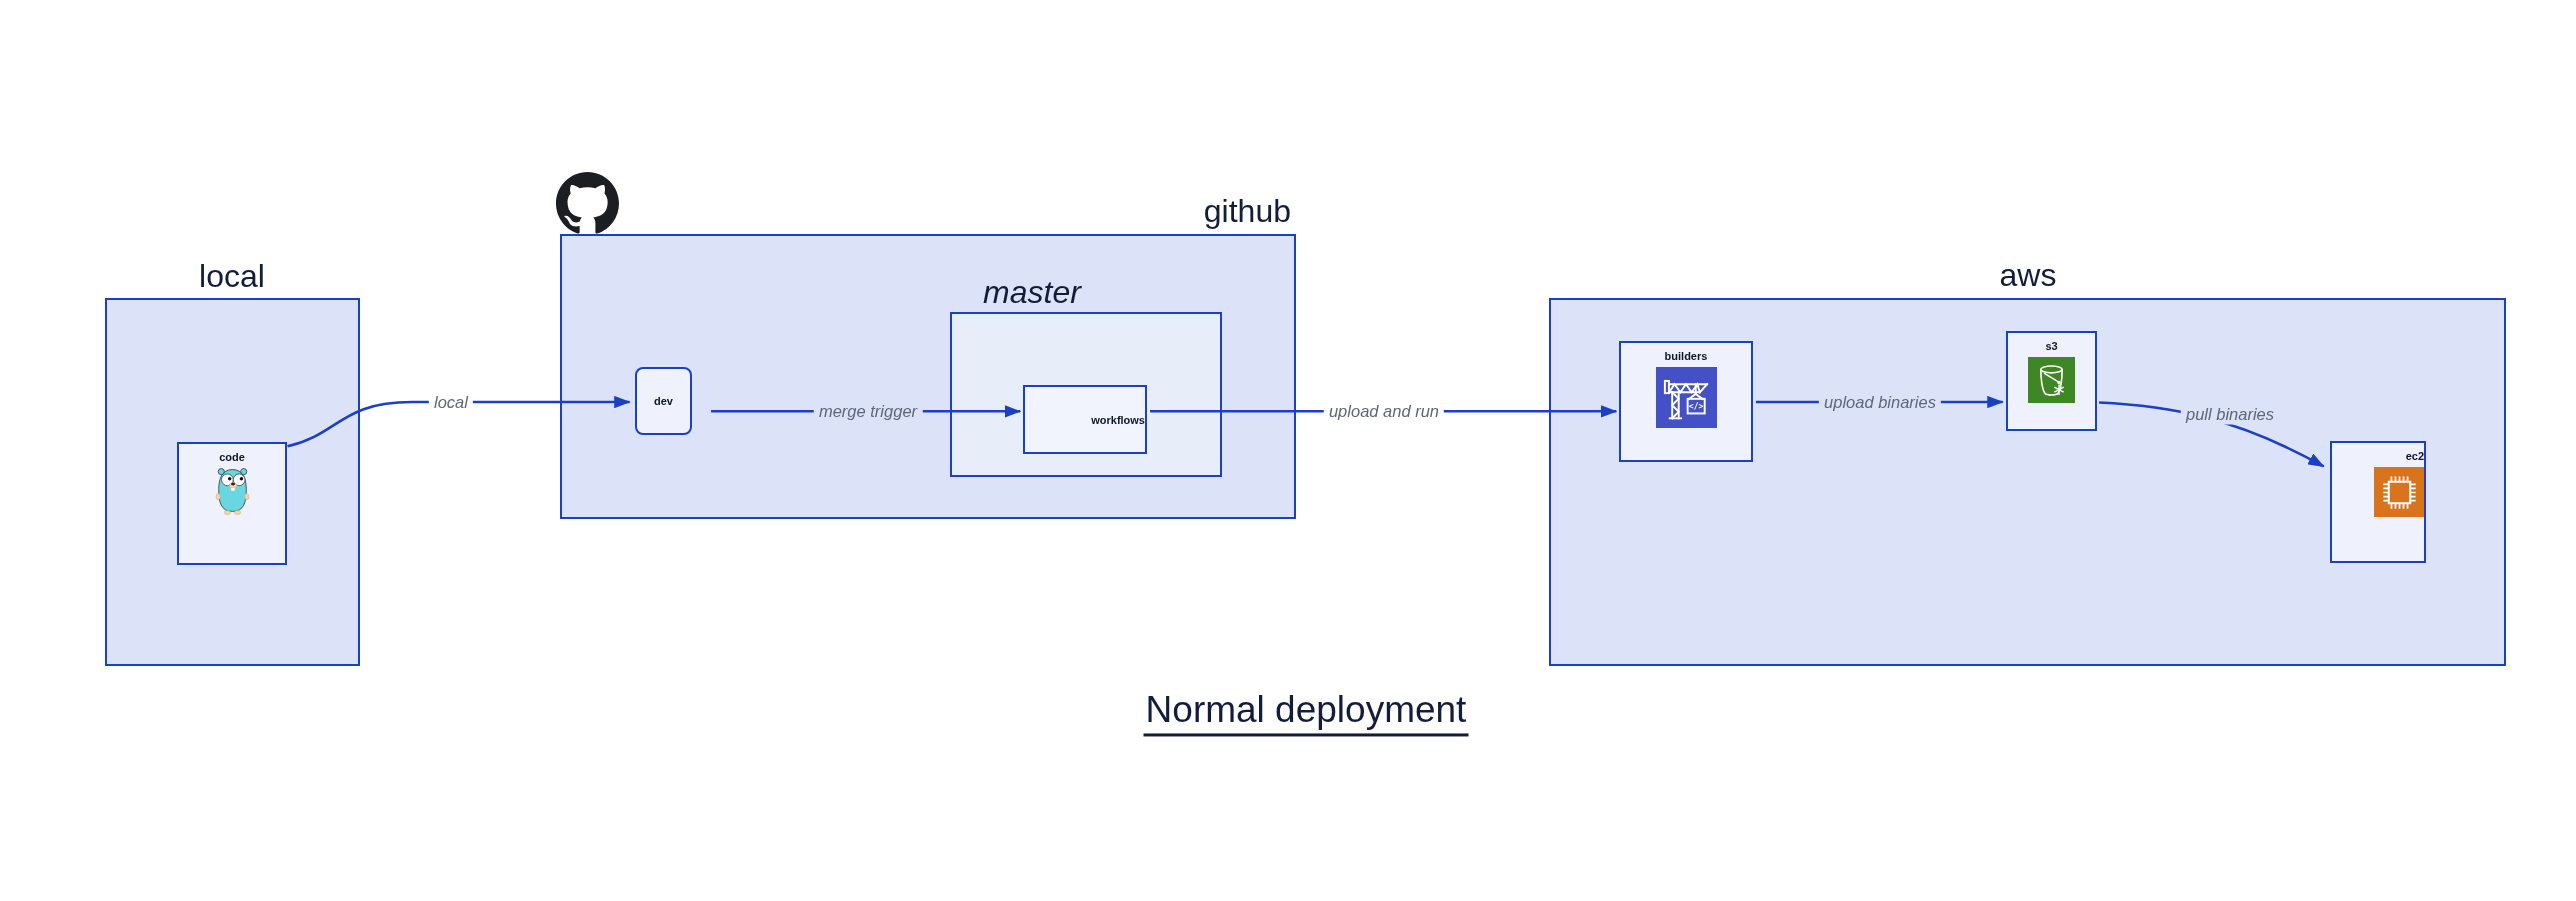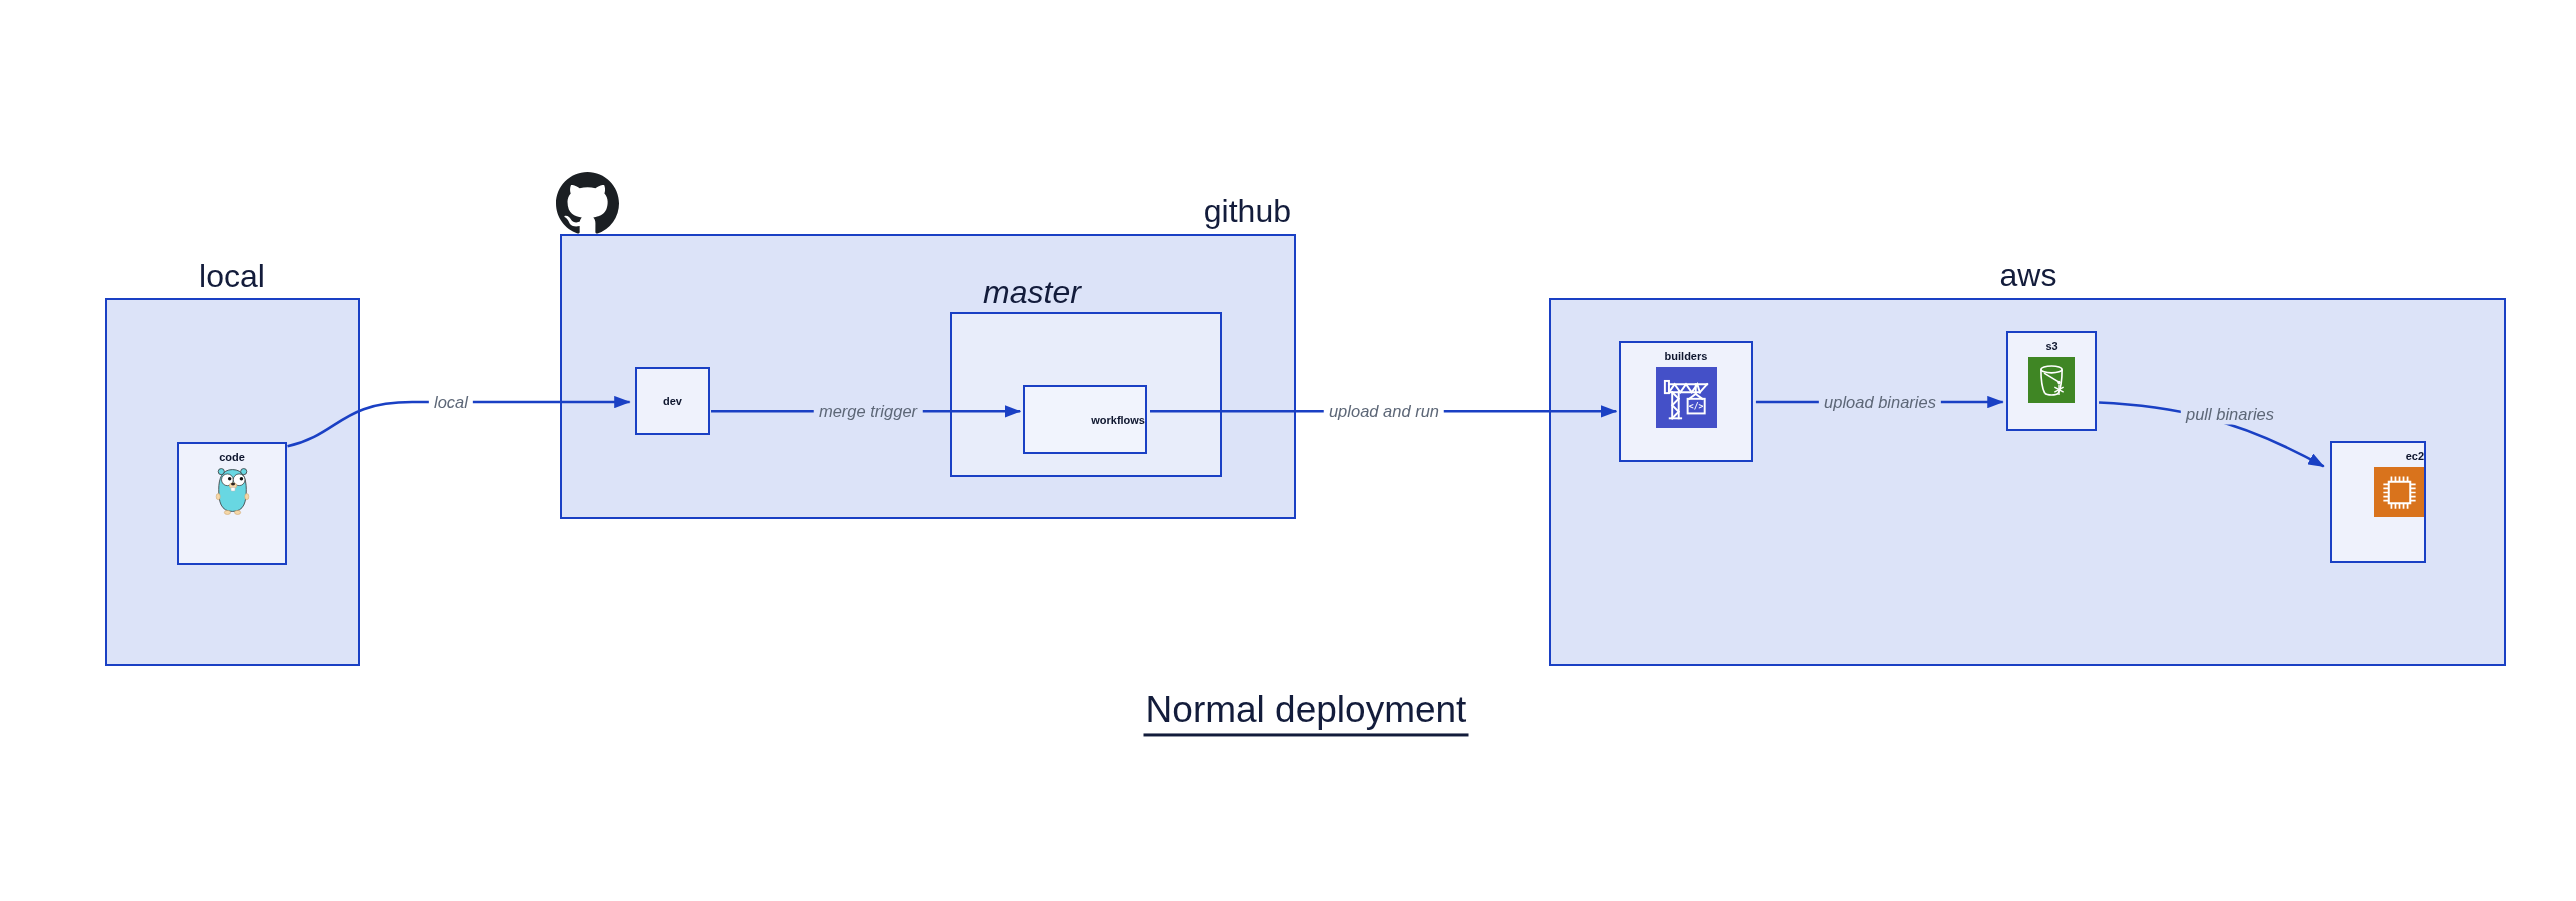--- a/index.html
+++ b/index.html
@@ -76,21 +76,21 @@
     <ellipse cx="38" cy="38.5" rx="7.5" ry="5.5" fill="#f5d7a7" stroke="#caa36b" stroke-width="1"></ellipse>
     <ellipse cx="38" cy="35.5" rx="4" ry="2.8" fill="#2e2320"></ellipse>
     <rect x="34" y="42" width="8" height="7" rx="1.5" fill="#ffffff" stroke="#b9b9b9"></rect>
     <ellipse cx="9" cy="60" rx="4" ry="6" fill="#f5d7a7" stroke="#caa36b"></ellipse>
     <ellipse cx="65" cy="60" rx="4" ry="6" fill="#f5d7a7" stroke="#caa36b"></ellipse>
     <ellipse cx="27" cy="91" rx="6" ry="4" fill="#f5d7a7" stroke="#caa36b"></ellipse>
     <ellipse cx="47" cy="91" rx="6" ry="4" fill="#f5d7a7" stroke="#caa36b"></ellipse>
   </svg>
 </div>
 
-<div class="node center" style="left:635px;top:367px;width:75px;height:68px;">
+<div class="node center" style="left:635px;top:367px;width:57px;height:68px;border-radius:8px;">
   <div class="node-label">dev</div>
 </div>
 
 <div class="node center" style="left:1023px;top:385px;width:124px;height:69px;background:#f1f4fd;align-items:flex-end;">
   <div class="node-label">workflows</div>
 </div>
 
 <div class="node" style="left:1619px;top:341px;width:134px;height:121px;">
   <div class="node-label">builders</div>
   <div class="icon-tile tile-codebuild">

